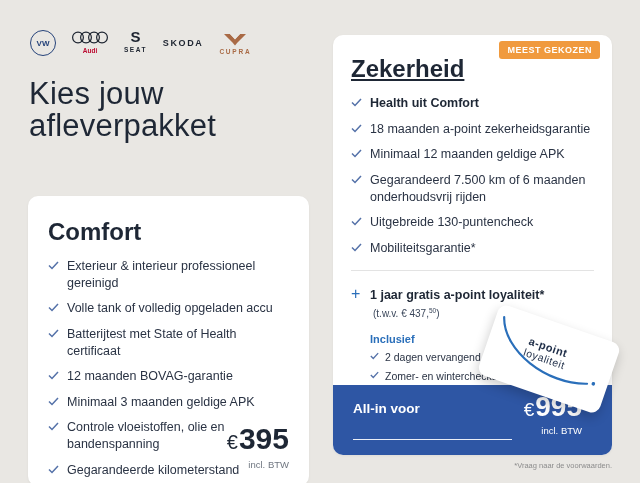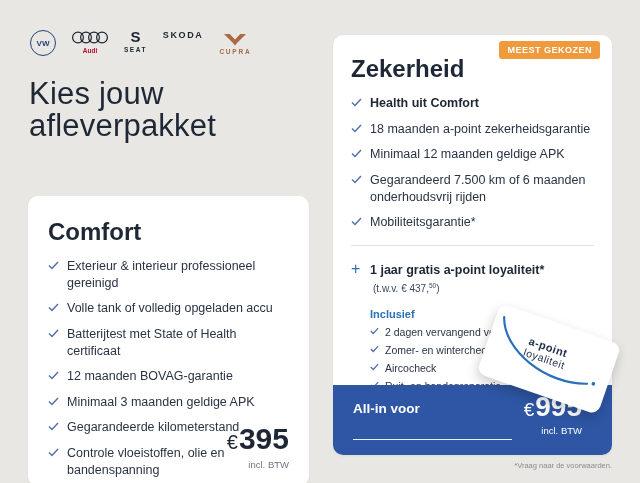--- a/index.html
+++ b/index.html
@@ -12,32 +12,32 @@
   }
   
   .brand-row{position:absolute;left:30px;top:30px;display:flex;align-items:flex-start;gap:16px;}
   .brand{display:flex;flex-direction:column;align-items:center;gap:1px;}
   .vw-circle{width:24px;height:24px;border:1.6px solid #26437a;border-radius:50%;
     display:flex;align-items:center;justify-content:center;
     color:#26437a;font-size:8px;font-weight:bold;letter-spacing:0;}
   .audi-sub{color:#bb0a30;font-size:6.5px;font-weight:bold;margin-top:1px;}
   .seat-s{font-size:15px;font-weight:900;line-height:14px;color:#1d2430;}
   .seat-sub{font-size:6.5px;font-weight:bold;letter-spacing:1.5px;color:#1d2430;margin-top:1px;}
-  .skoda-word{font-size:9px;font-weight:bold;letter-spacing:1.6px;color:#1d2430;margin-top:0;}
+  .skoda-word{font-size:9px;font-weight:bold;letter-spacing:1.6px;color:#1d2430;margin-top:8px;}
   .cupra-sub{font-size:6.5px;font-weight:bold;letter-spacing:1.8px;color:#a96a45;margin-top:1px;}
   
   .heading{position:absolute;left:29px;top:78px;font-size:31px;line-height:32px;
     font-weight:500;color:#1e2735;letter-spacing:0.2px;}
   
   .card{position:absolute;background:#fff;border-radius:10px;box-shadow:0 1px 3px rgba(0,0,0,0.05);}
   .card-comfort{left:28px;top:168px;width:281px;height:290px;padding:0;margin-top:28px;}
   .card-zekerheid{left:333px;top:35px;width:279px;height:420px;}
   .card-title{font-size:24px;font-weight:600;color:#1e2735;margin:0;}
   .card-comfort .card-title{padding:22px 20px 0 20px;}
-  .card-zekerheid .card-title{padding:20px 18px 0 18px;}
+  .card-zekerheid .card-title{padding:20px 18px 0 18px;text-decoration:underline;}
   .badge{position:absolute;top:6px;right:12px;background:#f09a3e;color:#fff;
     font-size:9px;font-weight:bold;letter-spacing:0.5px;padding:4px 8px;border-radius:3px;}
   ul.checklist{list-style:none;margin:12px 0 0 0;padding:0 16px 0 0;}
   .card-comfort ul.checklist{padding-left:20px;}
   .card-zekerheid ul.checklist{padding-left:18px;}
   ul.checklist li{display:flex;align-items:flex-start;gap:8px;
     font-size:12.5px;line-height:1.33;margin-bottom:9px;color:#2a3344;}
   ul.checklist li .chk{flex:0 0 11px;margin-top:3px;}
   li.bold-item span.t{font-weight:bold;color:#1e2735;}
   
@@ -150,27 +150,27 @@
       <li>
           <svg class="chk" width="11" height="9" viewBox="0 0 11 9">
             <polyline points="1,4.5 4,7.5 10,1" fill="none" stroke="#5471a8" stroke-width="1.5"></polyline>
           </svg>
           <span class="t">Minimaal 3 maanden geldige APK</span>
         </li>
       <li>
           <svg class="chk" width="11" height="9" viewBox="0 0 11 9">
             <polyline points="1,4.5 4,7.5 10,1" fill="none" stroke="#5471a8" stroke-width="1.5"></polyline>
           </svg>
+          <span class="t">Controle vloeistoffen, olie en bandenspanning</span>
+        </li>
+      <li>
+          <svg class="chk" width="11" height="9" viewBox="0 0 11 9">
+            <polyline points="1,4.5 4,7.5 10,1" fill="none" stroke="#5471a8" stroke-width="1.5"></polyline>
+          </svg>
           <span class="t">Gegarandeerde kilometerstand</span>
-        </li>
-      <li>
-          <svg class="chk" width="11" height="9" viewBox="0 0 11 9">
-            <polyline points="1,4.5 4,7.5 10,1" fill="none" stroke="#5471a8" stroke-width="1.5"></polyline>
-          </svg>
-          <span class="t">Controle vloeistoffen, olie en bandenspanning</span>
         </li>
     </ul>
     <div class="price-block">
       <div class="price-big"><span class="cur">€</span><span>395</span></div>
       <div class="price-note">incl. BTW</div>
     </div>
   </div>
 
   <div class="card card-zekerheid">
     <div class="badge">MEEST GEKOZEN</div>
@@ -192,20 +192,26 @@
           <svg class="chk" width="11" height="9" viewBox="0 0 11 9">
             <polyline points="1,4.5 4,7.5 10,1" fill="none" stroke="#5471a8" stroke-width="1.5"></polyline>
           </svg>
           <span class="t">Minimaal 12 maanden geldige APK</span>
         </li>
       <li>
           <svg class="chk" width="11" height="9" viewBox="0 0 11 9">
             <polyline points="1,4.5 4,7.5 10,1" fill="none" stroke="#5471a8" stroke-width="1.5"></polyline>
           </svg>
           <span class="t">Gegarandeerd 7.500 km of 6 maanden onderhoudsvrij rijden</span>
+        </li>
+      <li>
+          <svg class="chk" width="11" height="9" viewBox="0 0 11 9">
+            <polyline points="1,4.5 4,7.5 10,1" fill="none" stroke="#5471a8" stroke-width="1.5"></polyline>
+          </svg>
+          <span class="t">Uitgebreide 130-puntencheck</span>
         </li>
       <li>
           <svg class="chk" width="11" height="9" viewBox="0 0 11 9">
             <polyline points="1,4.5 4,7.5 10,1" fill="none" stroke="#5471a8" stroke-width="1.5"></polyline>
           </svg>
           <span class="t">Mobiliteitsgarantie*</span>
         </li>
     </ul>
 
     <div class="divider"></div>

